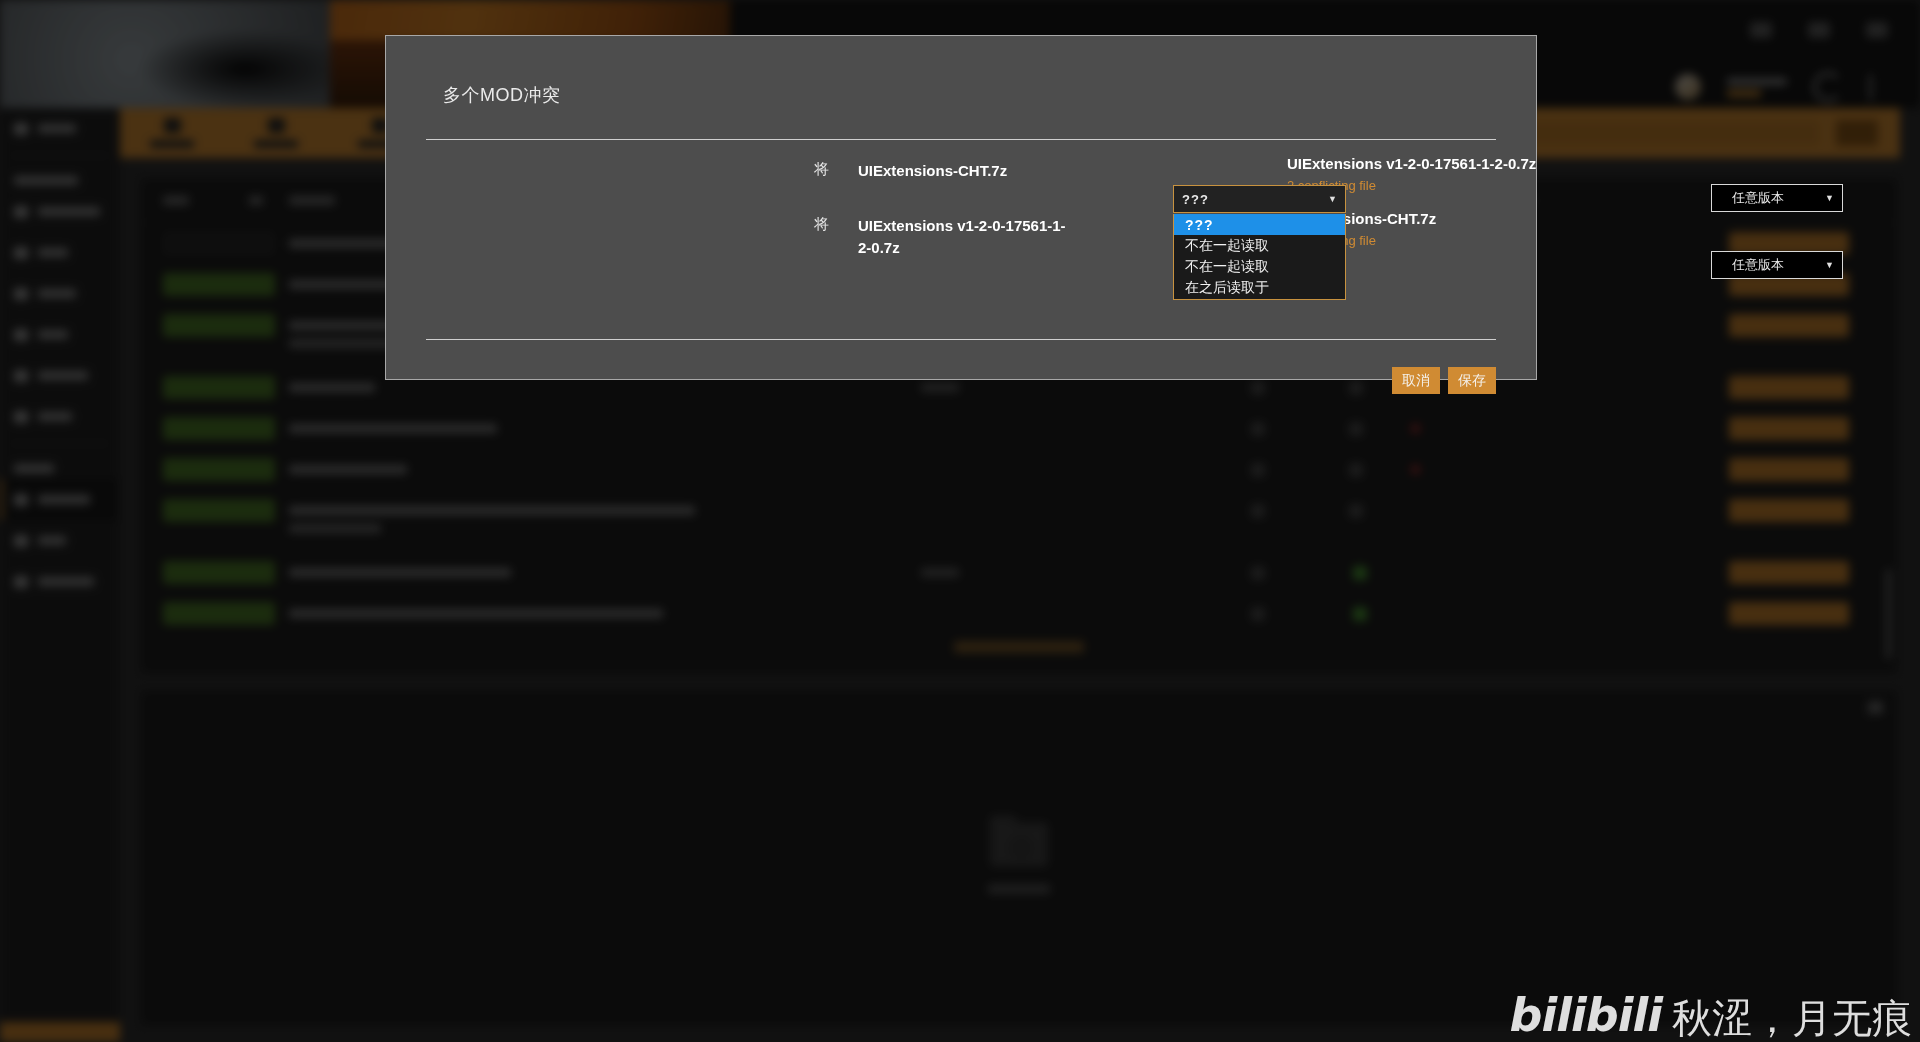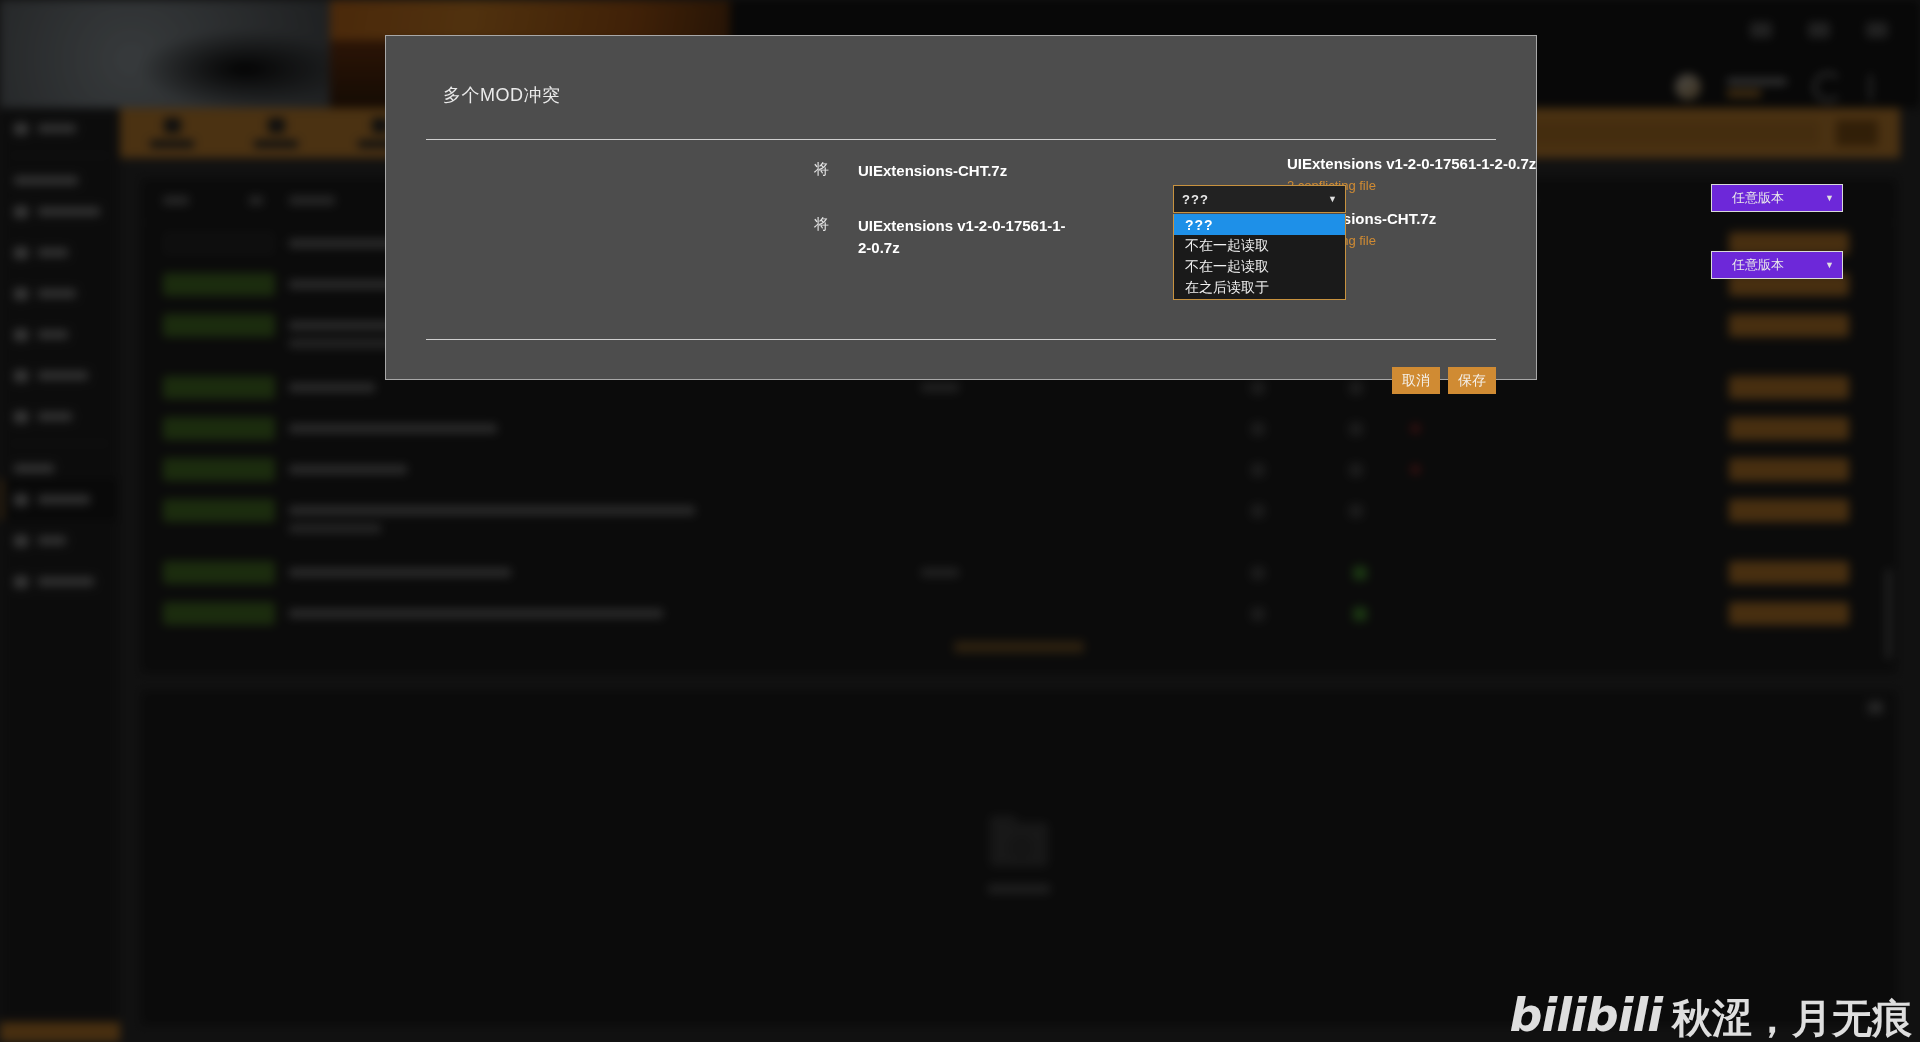--- a/index.html
+++ b/index.html
@@ -248,21 +248,21 @@
     cursor: pointer;
     user-select: none;
   }
   .sel .caret {
     margin-left: auto;
     font-size: 9px; color: #e0e0e0; line-height: 1;
   }
   .sel.version {
     width: 132px;
     border: 1px solid #d9d9d9;
-    background: #6d28d9;
+    background: #000000;
     padding-left: 20px;
   }
   .sel.order {
     left: 787px; top: 149px;
     width: 173px;
     border: 1px solid #c8923f;
     background: #222222;
     z-index: 30;
   }
   .sel.order .val { font-weight: bold; letter-spacing: 1px; }
@@ -325,21 +325,20 @@
     letter-spacing: -1px;
     font-family: "DejaVu Sans", sans-serif;
     color: #f0f0f0;
     line-height: .95;
   }
   #wm-text {
     font-size: 40px;
     font-family: "DejaVu Sans", sans-serif;
     color: #f0f0f0;
     line-height: 1;
-    font-weight: bold;
   }
 </style>
 </head>
 <body>
 
 <div id="app-bg">
 
   <div class="bg-hero"></div>
   <div class="bg-hero-dark"></div>
   <div class="bg-banner"></div>

